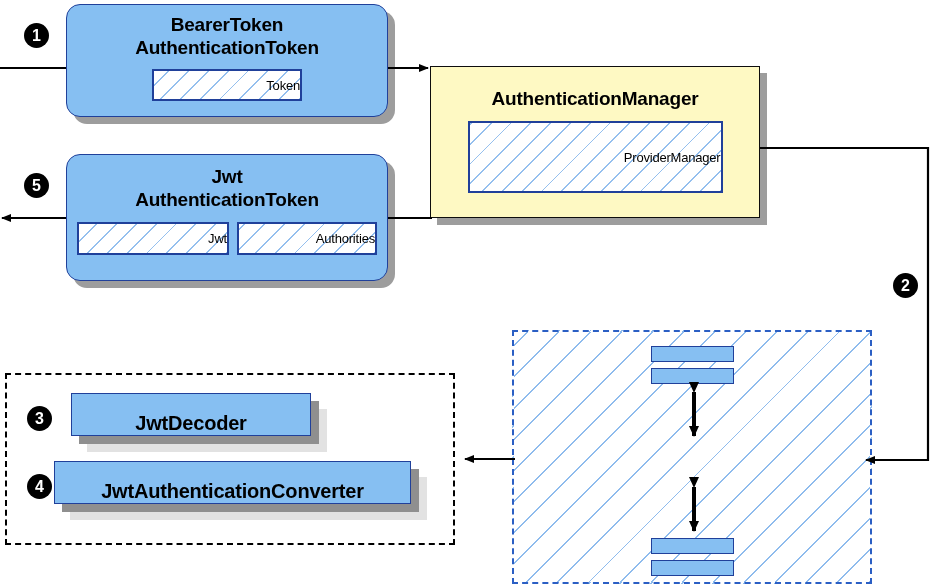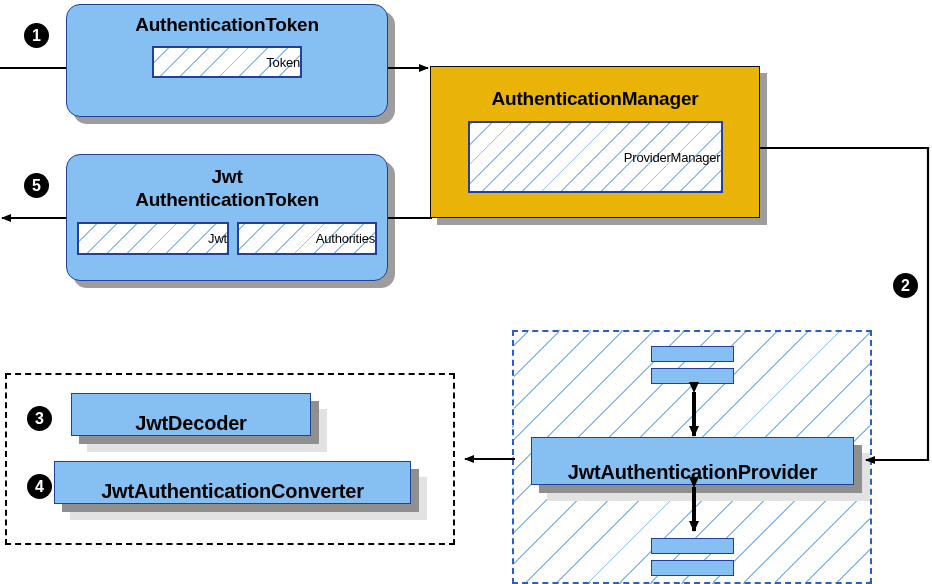--- a/index.html
+++ b/index.html
@@ -58,21 +58,21 @@
     display: flex;
     align-items: center;
     justify-content: flex-end;
     font-size: 13px;
     font-weight: normal;
     color: #000;
     letter-spacing: -0.2px;
   }
   
   .rect-box {
-    background: #eab308;
+    background: #fef9c3;
     border: 1.6px solid #0d0d0d;
     box-shadow: 7px 7px 0 0 #9d9d9d;
   }
   
   .bar-box {
     background: #86bff2;
     border: 1.7px solid #20409a;
     display: flex;
     align-items: center;
     justify-content: flex-end;
@@ -182,36 +182,34 @@
   </svg>
 
   <div class="group-dashed-blue" style="left:512px; top:330px; width:360px; height:254px;"></div>
 
   <div class="slab" style="left:651px; top:346px; width:83px; height:16px; z-index:3;"></div>
   <div class="slab" style="left:651px; top:368px; width:83px; height:16px; z-index:3;"></div>
 
   <div class="slab" style="left:651px; top:538px; width:83px; height:16px; z-index:3;"></div>
   <div class="slab" style="left:651px; top:560px; width:83px; height:16px; z-index:3;"></div>
 
-  <div class="node bar-box" style="left:531px; top:437px; width:323px; height:48px;">
-    <span>JwtAuthenticationProvider</span>
-  </div>
 
   <div class="group-dotted-black" style="left:5px; top:373px; width:450px; height:172px;"></div>
 
   <div class="node bar-box" style="left:71px; top:393px; width:240px; height:43px;">
     <span>JwtDecoder</span>
   </div>
 
   <div class="node bar-box" style="left:54px; top:461px; width:357px; height:43px;">
     <span>JwtAuthenticationConverter</span>
   </div>
 
   <div class="node token-box" style="left:66px; top:4px; width:322px; height:113px; justify-content:flex-start; padding-top:8px;">
     <div class="token-title">
+      <div>BearerToken</div>
       <div>AuthenticationToken</div>
     </div>
     <div class="chip" style="width:150px; height:32px; margin-top:10px;">
       <span>Token</span>
     </div>
   </div>
 
   <div class="node rect-box" style="left:430px; top:66px; width:330px; height:152px; justify-content:flex-start; padding-top:20px;">
     <div class="token-title">AuthenticationManager</div>
     <div class="chip" style="width:255px; height:72px; margin-top:11px;">

